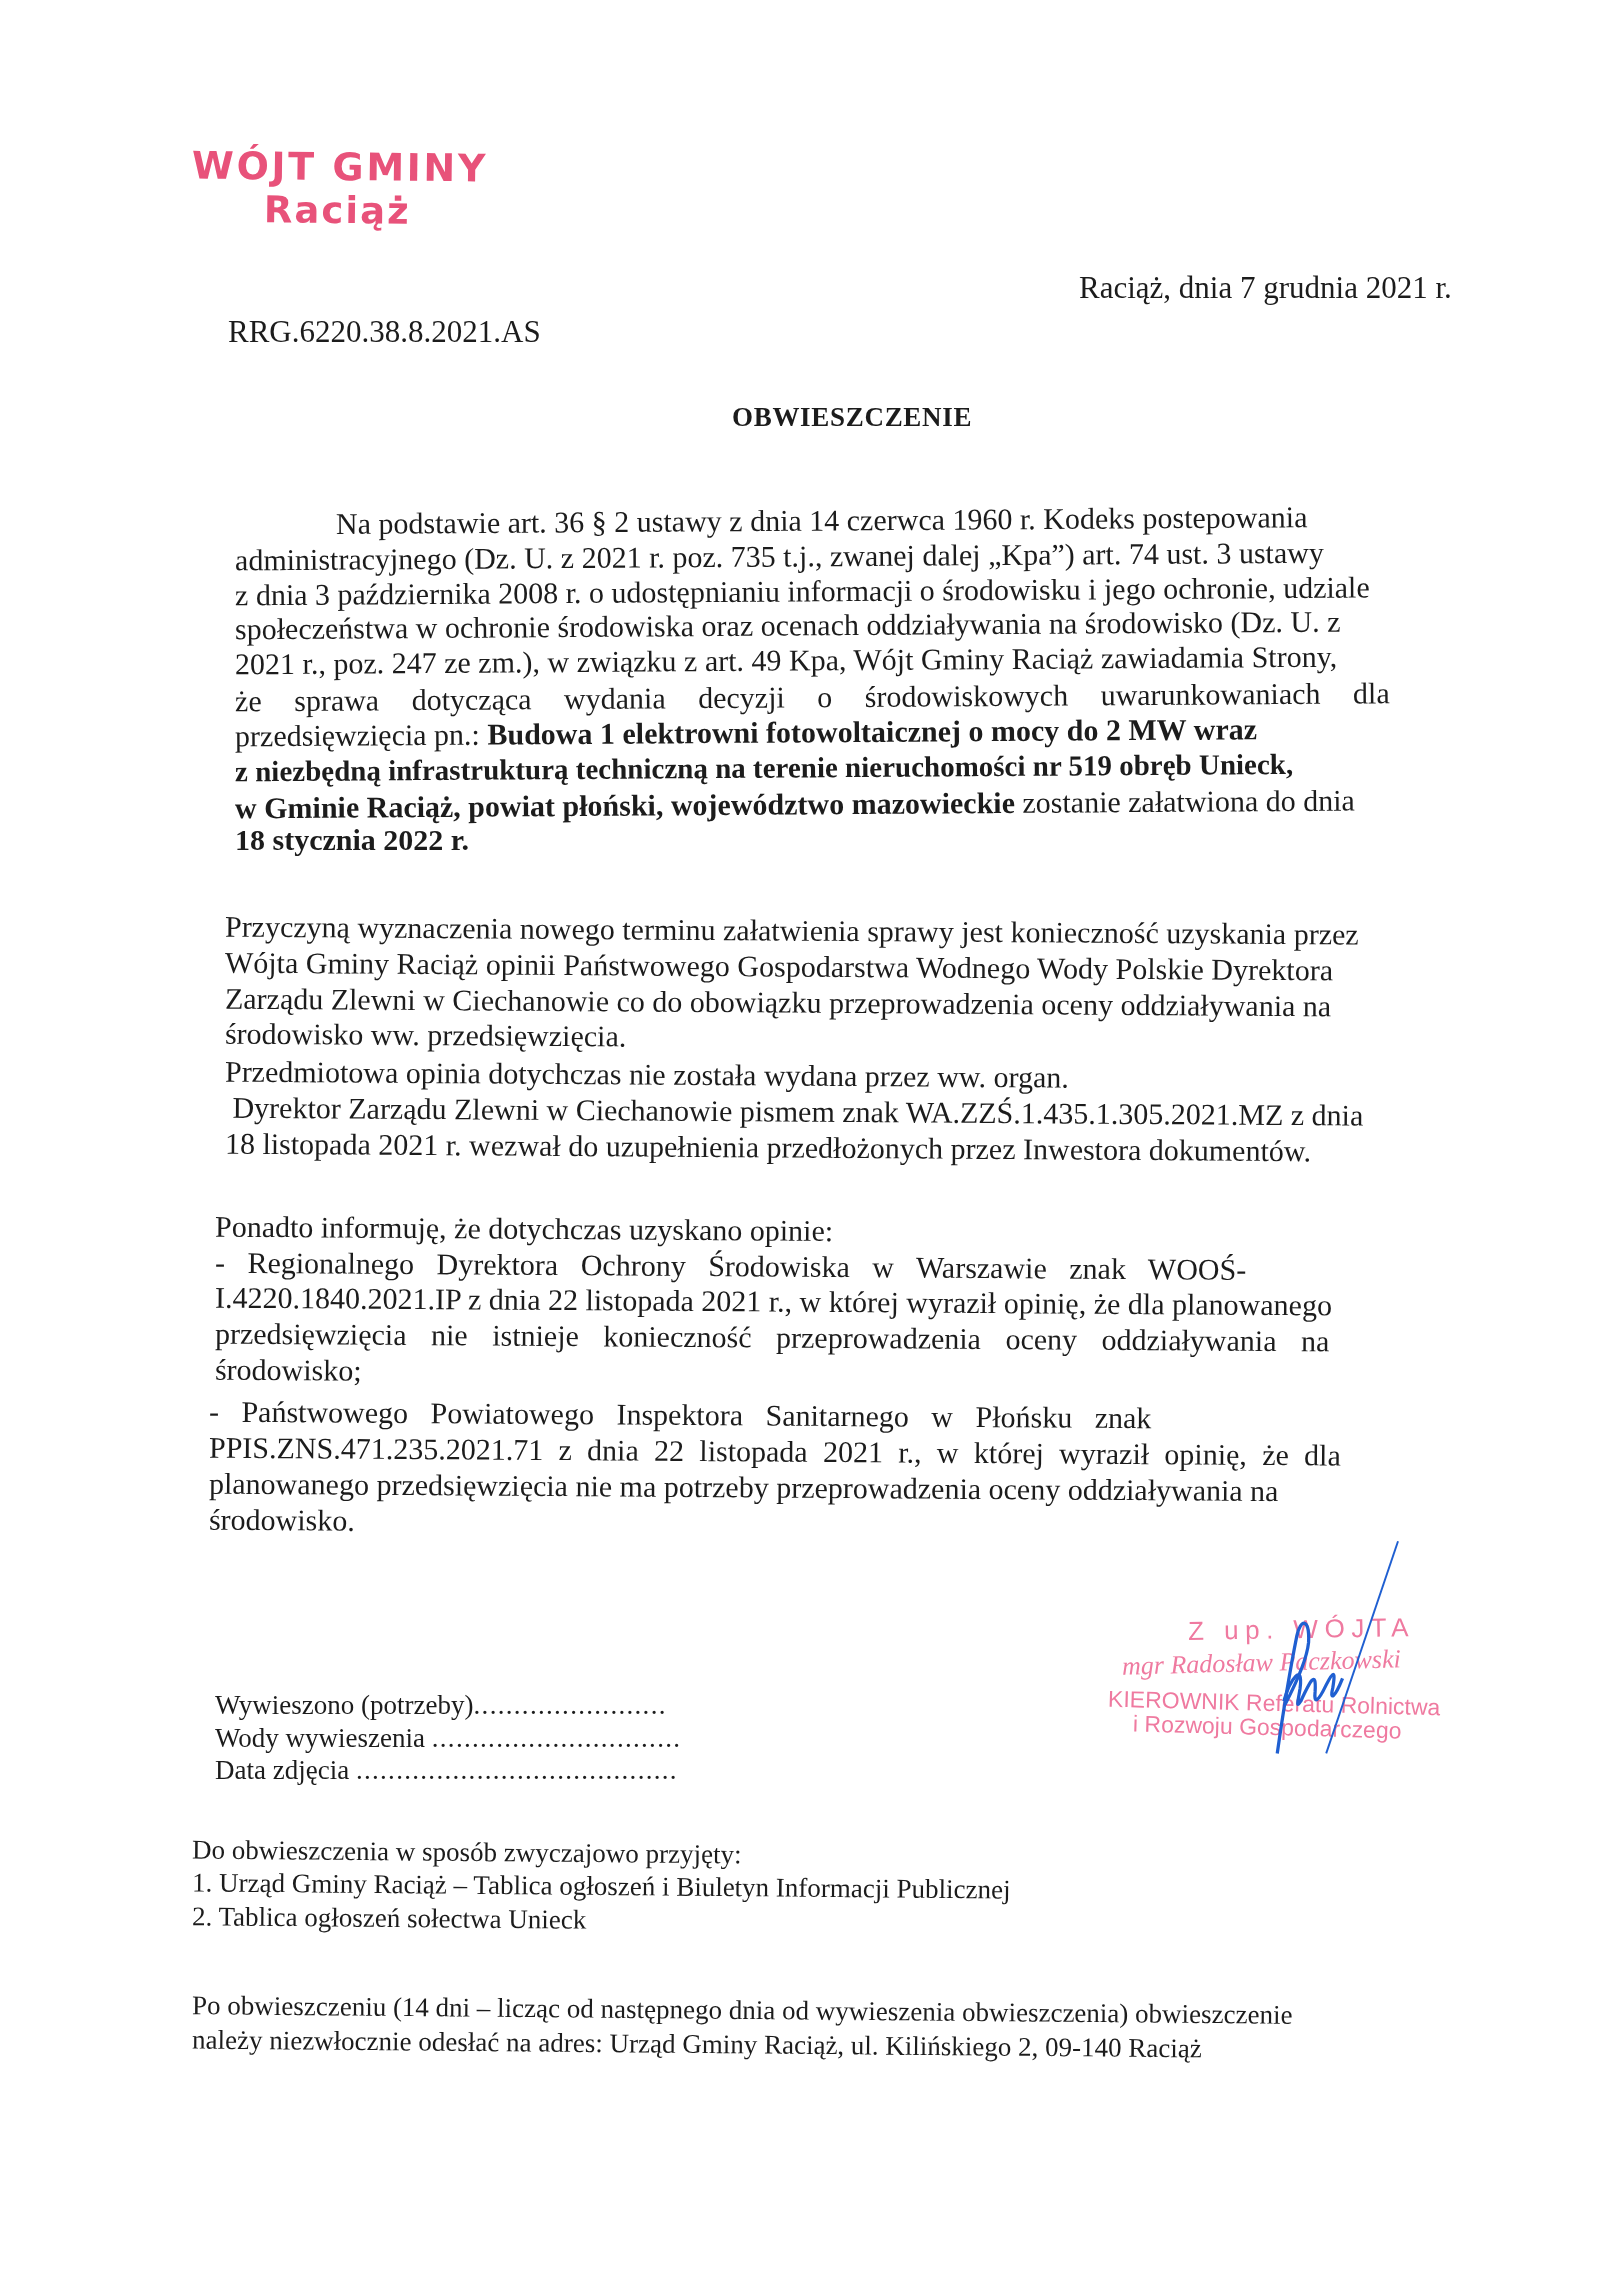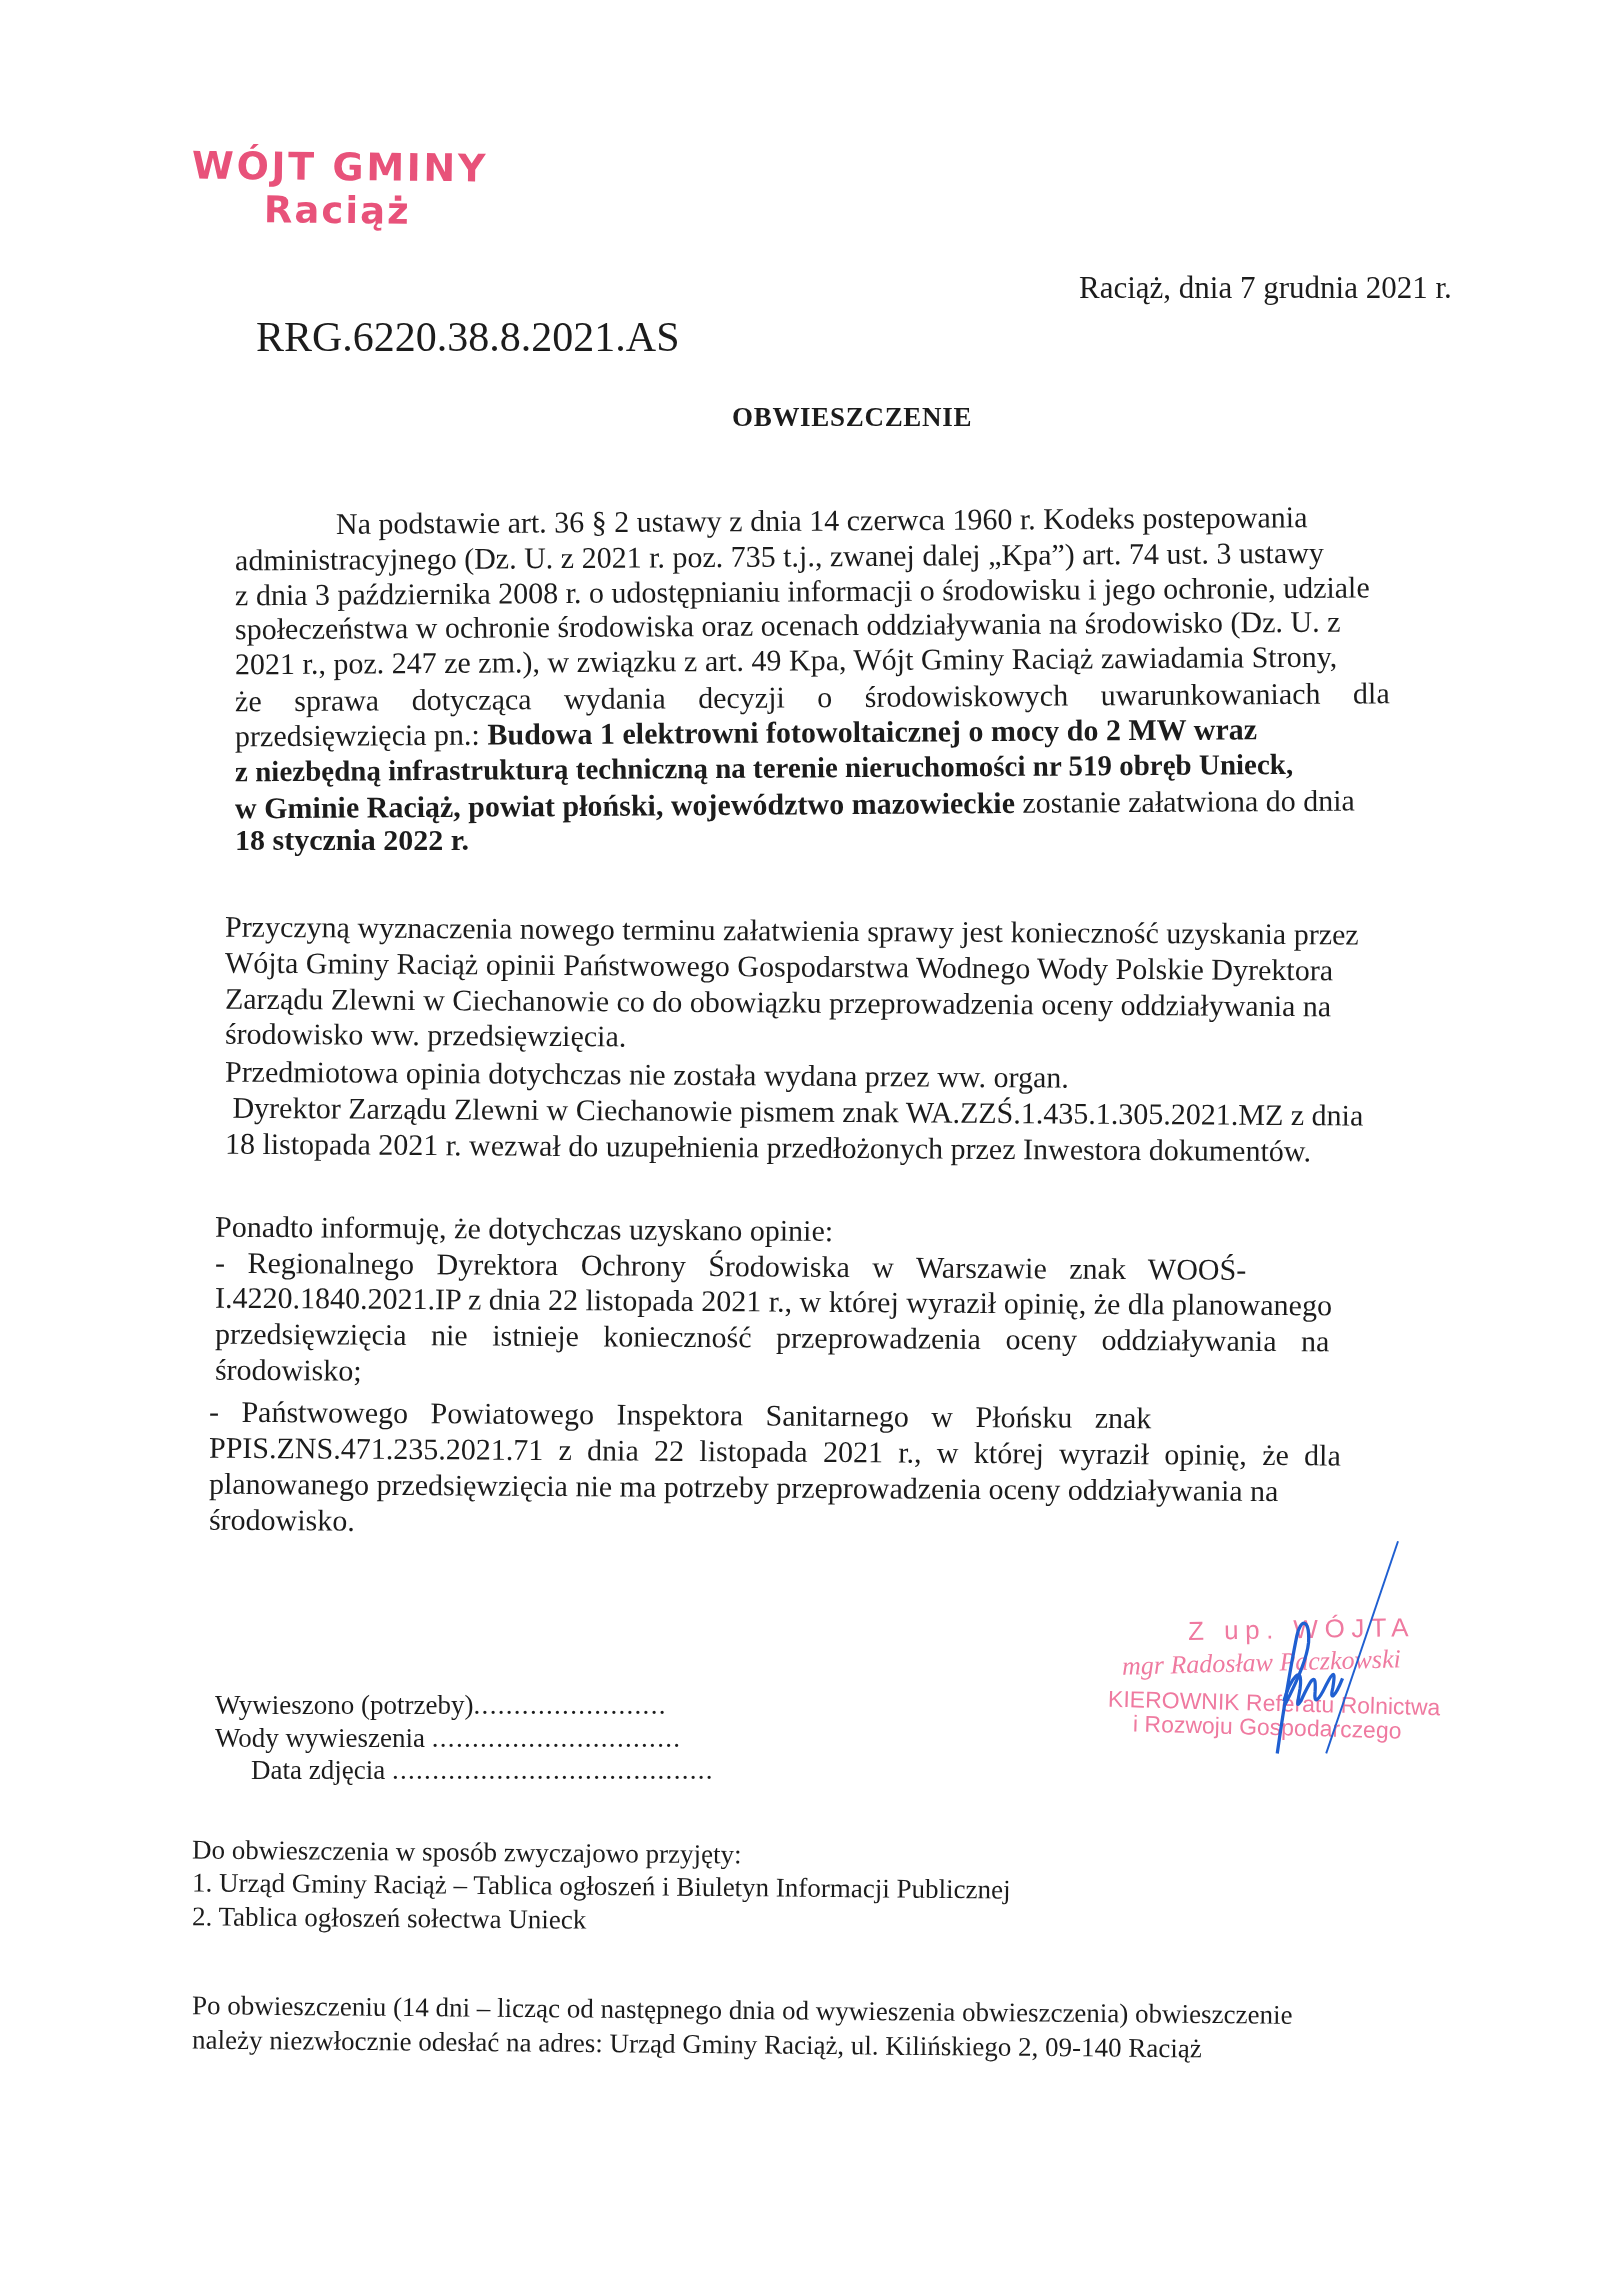--- a/index.html
+++ b/index.html
@@ -6,21 +6,21 @@
   body { width: 1616px; height: 2284px; position: relative; overflow: hidden; }
   .page { position: absolute; left: 0; top: 0; width: 1460px; height: 2284px; background: #ffffff; }
   .serif { font-family: "Liberation Serif", "DejaVu Serif", serif; color: #1c1c1c; }
   .stamp { font-family: "DejaVu Sans", "Liberation Sans", sans-serif; color: #e8527a; font-weight: bold; position: absolute; }
   .stamp-title { left: 192px; top: 145px; font-size: 38px; letter-spacing: 2.6px; transform: rotate(0.6deg); }
   .stamp-city { left: 264px; top: 189px; font-size: 37px; letter-spacing: 2px; transform: rotate(0.6deg); }
   .line { position: absolute; font-size: 30px; white-space: nowrap; line-height: 1; }
   .just { display: flex; justify-content: space-between; white-space: nowrap; }
   .bold { font-weight: bold; }
   .date { left: 1079px; top: 272px; font-size: 31px; }
-  .ref { left: 256px; top: 316px; font-size: 42px; }
+  .ref { left: 228px; top: 316px; font-size: 31px; }
   .heading { left: 732px; top: 404px; font-size: 27px; font-weight: bold; letter-spacing: 0.7px; }
   .para-line { position: absolute; font-size: 30px; line-height: 1; width: 1242px; }
   .sig-stamp { position: absolute; font-family: "Liberation Sans", "DejaVu Sans", sans-serif; color: #ef7aa0; white-space: nowrap; }
   .sig-zup { left: 1188px; top: 1614px; font-size: 26px; letter-spacing: 6.5px; transform: rotate(-1deg); }
   .sig-name { left: 1122px; top: 1648px; font-size: 26px; font-family: "Liberation Serif", "DejaVu Serif", serif; font-style: italic; transform: rotate(-1.5deg); }
   .sig-role1 { left: 1108px; top: 1690px; font-size: 23px; transform: rotate(1.5deg); }
   .sig-role2 { left: 1133px; top: 1714px; font-size: 23px; transform: rotate(1.5deg); }
   .signature { position: absolute; left: 1238px; top: 1538px; width: 196px; height: 235px; }
   .field { position: absolute; font-size: 27px; white-space: nowrap; }
   .dots { letter-spacing: 1.3px; }
@@ -96,21 +96,21 @@
     </svg>
   </div>
 
   <div>
     <div class="field serif" style="left:215px; top:1690px;">
       <span>Wywieszono (potrzeby)</span><span class="dots">........................</span>
     </div>
     <div class="field serif" style="left:215px; top:1723px;">
       <span>Wody wywieszenia </span><span class="dots">...............................</span>
     </div>
-    <div class="field serif" style="left:215px; top:1755px;margin-left:36px;">
+    <div class="field serif" style="left:215px; top:1755px;">
       <span>Data zdjęcia </span><span class="dots">........................................</span>
     </div>
   </div>
 
   <div>
     <div class="field serif" style="left:192px; top:1837px; transform:rotate(0.5deg);">Do obwieszczenia w sposób zwyczajowo przyjęty:</div>
     <div class="field serif" style="left:192px; top:1871px; transform:rotate(0.5deg);">1. Urząd Gminy Raciąż – Tablica ogłoszeń i Biuletyn Informacji Publicznej</div>
     <div class="field serif" style="left:192px; top:1903px; transform:rotate(0.5deg);">2. Tablica ogłoszeń sołectwa Unieck</div>
   </div>
 

